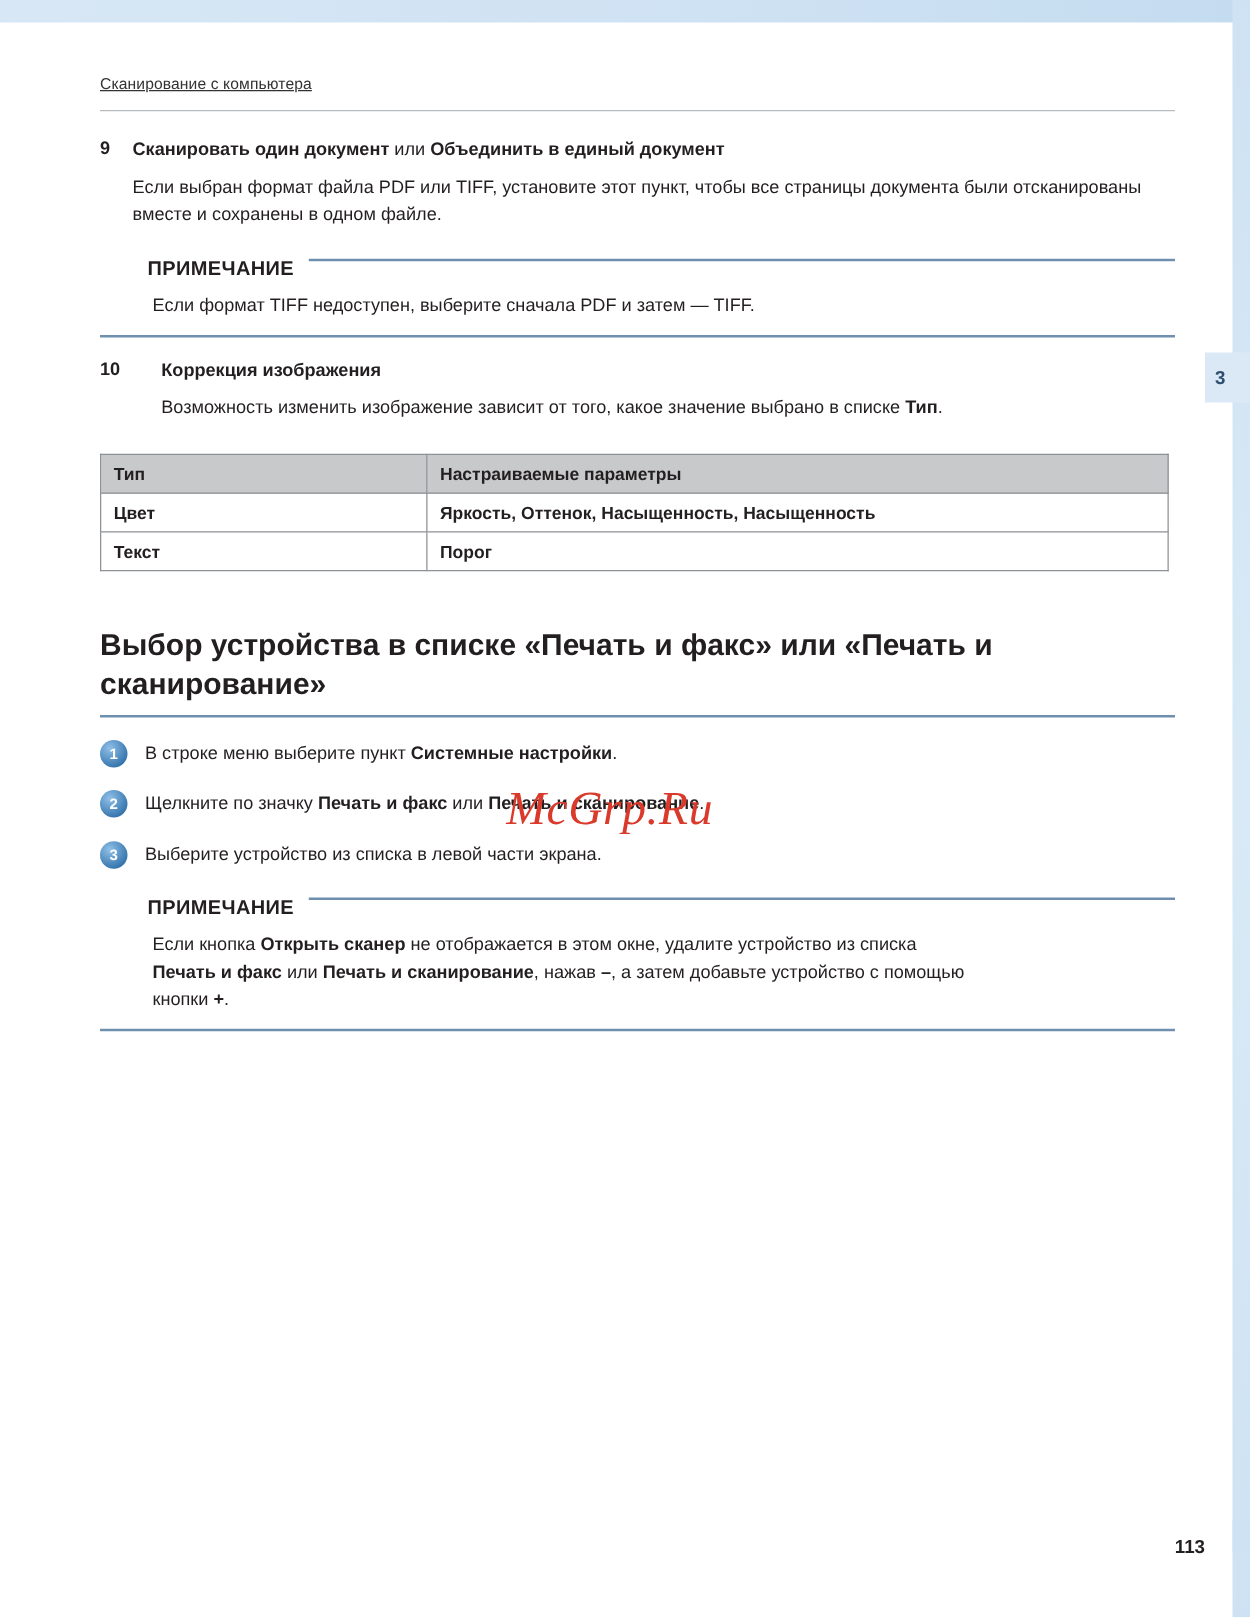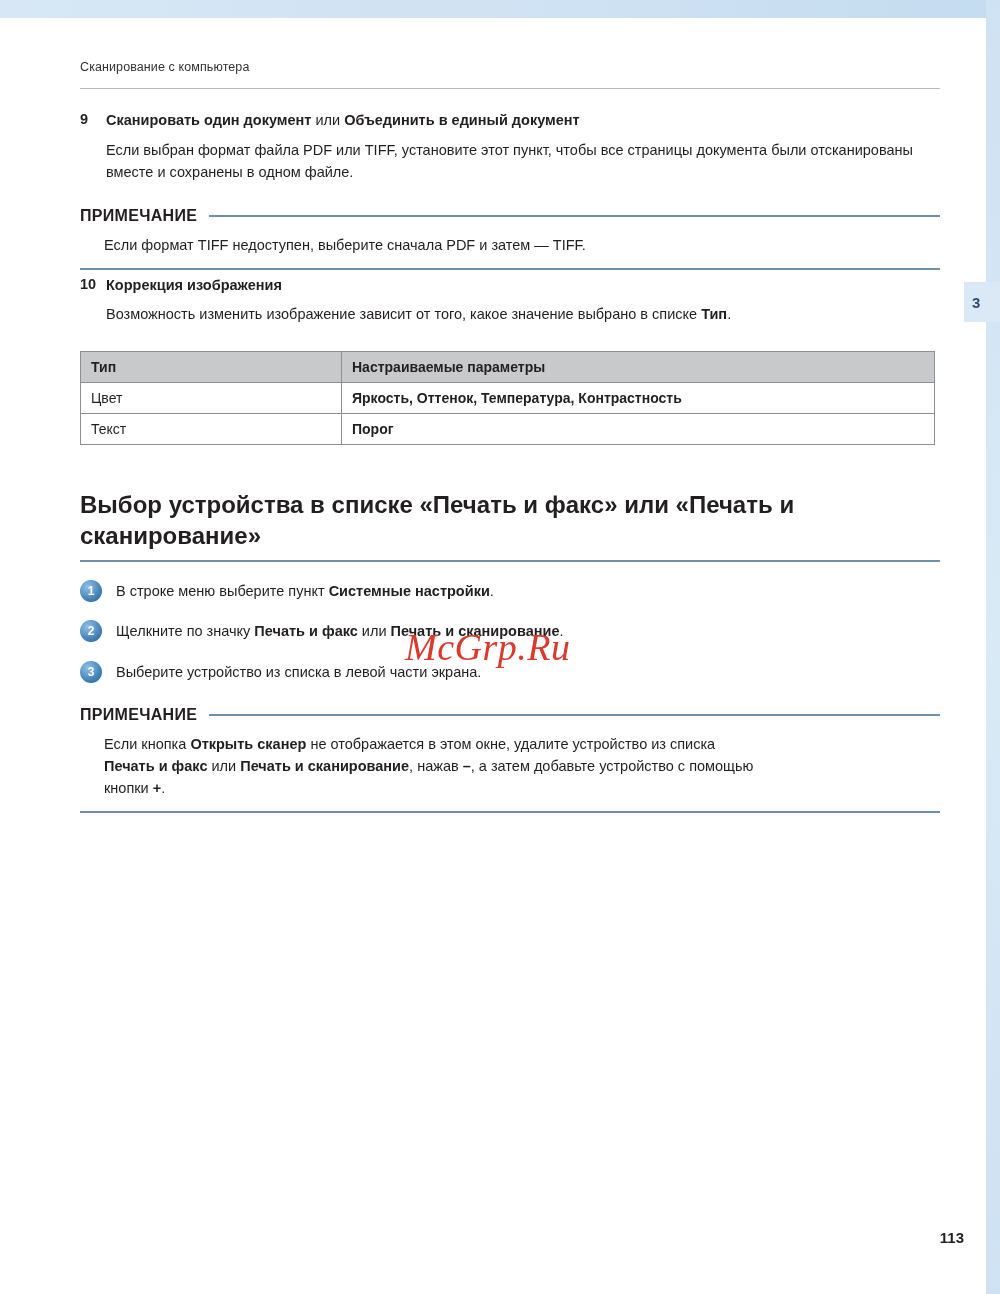--- a/index.html
+++ b/index.html
@@ -38,20 +38,21 @@
     position: absolute;
     left: 80px;
     top: 60px;
     width: 860px;
   }
   .running-head {
     font-size: 12.5px;
     color: #333333;
     margin: 0 0 14px 0;
     letter-spacing: 0.1px;
+    text-decoration: underline;
   }
   .rule {
     border: 0;
     border-top: 1px solid #b9bcbe;
     margin: 6px 0 22px 0;
   }
   .num-item {
     display: flex;
     margin-top: 16px;
   }
@@ -77,43 +78,44 @@
     margin: 8px 0 0 0;
   }
   b, strong { font-weight: bold; }
 
   
   .note-block {
     margin-top: 24px;
   }
   .note-head-row {
     display: flex;
-    align-items: center;
+    align-items: flex-start;
     gap: 12px;
+    margin-left: 38px;
   }
   .note-title {
     font-size: 16px;
     font-weight: bold;
     letter-spacing: 0.3px;
     white-space: nowrap;
   }
   .note-line {
     flex: 1;
     height: 2px;
     background: #6f8fae;
   }
   .note-bottom {
     height: 2px;
     background: #6f8fae;
     margin-top: 12px;
   }
   .note-body {
     font-size: 14.5px;
     line-height: 1.52;
-    margin: 9px 0 0 24px;
+    margin: 9px 0 0 42px;
   }
 
   
   table.params {
     border-collapse: collapse;
     width: 855px;
     margin-top: 26px;
     font-size: 14px;
   }
   table.params th, table.params td {
@@ -123,21 +125,21 @@
     vertical-align: middle;
     height: 16px;
   }
   table.params thead th {
     background: #c8c9cb;
     font-weight: bold;
     font-size: 14px;
   }
   table.params td.col1 {
     width: 240px;
-    font-weight: normal;
+    font-weight: bold;
   }
   table.params td.col2 {
     font-weight: normal;
   }
 
   
   .section-head {
     margin-top: 44px;
   }
   .section-head h2 {
@@ -250,39 +252,39 @@
 
     <div class="note-block">
       <div class="note-head-row">
         <div class="note-title">ПРИМЕЧАНИЕ</div>
         <div class="note-line"></div>
       </div>
       <div class="note-body">Если формат TIFF недоступен, выберите сначала PDF и затем — TIFF.</div>
       <div class="note-bottom"></div>
     </div>
 
-    <div class="num-item" style="margin-top:6px;">
+    <div class="num-item" style="margin-top:18px;gap:23px;">
       <div class="num">10</div>
       <div class="body">
         <div class="item-title">Коррекция изображения</div>
         <p class="para"><span>Возможность изменить изображение зависит от того, какое значение выбрано в списке </span><b>Тип</b><span>.</span></p>
       </div>
     </div>
 
     <table class="params">
       <thead>
         <tr>
           <th class="col1">Тип</th>
           <th>Настраиваемые параметры</th>
         </tr>
       </thead>
       <tbody>
         <tr>
           <td class="col1">Цвет</td>
-          <td class="col2"><b>Яркость, Оттенок, Температура, Контрастность</b><span></span></td>
+          <td class="col2"><b>Яркость, Оттенок, Насыщенность, Насыщенность</b><span></span></td>
         </tr>
         <tr>
           <td class="col1">Текст</td>
           <td class="col2"><b>Порог</b><span></span></td>
         </tr>
       </tbody>
     </table>
 
     <div class="section-head">
       <h2>Выбор устройства в списке «Печать и факс» или «Печать и сканирование»</h2>

